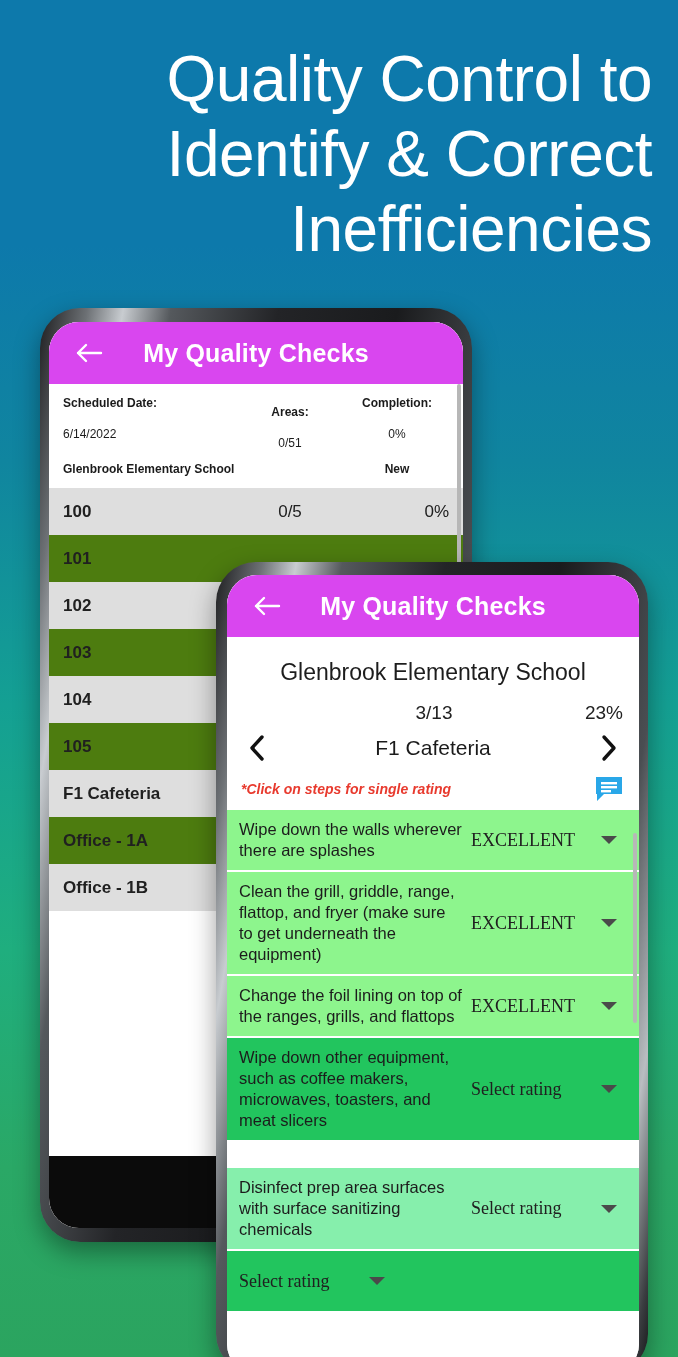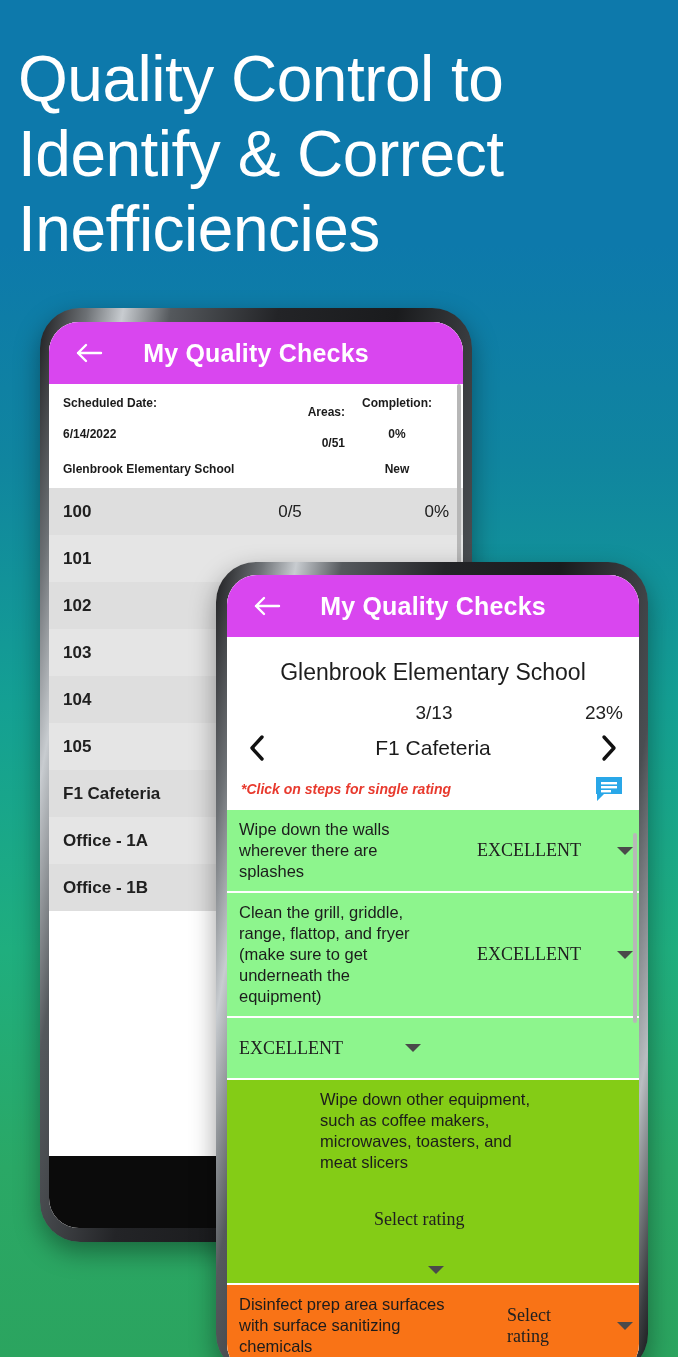--- a/index.html
+++ b/index.html
@@ -16,21 +16,21 @@
         #2ba45f 100%);
     overflow: hidden;
     position: relative;
   }
 
   
   .headline {
     position: absolute;
     left: 0; top: 42px;
     width: 670px;
-    text-align: left;
+    text-align: right;
     color: #ffffff;
     font-size: 64px;
     line-height: 75px;
     font-weight: 300;
     letter-spacing: -0.5px;
     padding: 0 18px;
   }
 
   
   .phone {
@@ -86,39 +86,39 @@
   
   .p1-body { background:#fff; }
   .sum-row {
     display: flex;
     align-items: center;
     padding: 0 14px;
     font-size: 12px;
     color: #1b1b1b;
   }
   .sum-row .c1 { flex: 1 1 auto; text-align: left; }
-  .sum-row .c2 { width: 110px; text-align: right; margin-top: 18px; }
+  .sum-row .c2 { width: 110px; text-align: center; margin-top: 18px; }
   .sum-row .c3 { width: 104px; text-align: center; }
   .sum-head { font-weight: bold; height: 34px; padding-top:4px; }
-  .sum-vals { height: 32px; font-weight: bold; }
+  .sum-vals { height: 32px; }
   .sum-school { font-weight: bold; height: 38px; }
 
   .area-row {
     display: flex;
     align-items: center;
     height: 47px;
     padding: 0 14px;
     font-size: 17px;
     color: #202020;
   }
   .area-row .c1 { flex: 1 1 auto; font-weight: bold; }
   .area-row .c2 { width: 110px; text-align: center; }
   .area-row .c3 { width: 104px; text-align: right; }
   .area-row.alt { background: #dedede; }
-  .area-row.plain { background: #e5e5e5; align-items: center; }
+  .area-row.plain { background: #4d7c0f; align-items: center; }
 
   .p1-filler { background:#fff; height: 290px; }
 
   
   .navbar {
     position: absolute;
     left: 0; bottom: 0;
     width: 100%;
     height: 72px;
     background: #0b0b0b;
@@ -182,25 +182,24 @@
     font-weight: bold;
   }
   .chat-icon { width: 30px; height: 26px; position: relative; }
 
   .task-row {
     display: flex;
     align-items: center;
     border-bottom: 2px solid #ffffff;
     padding: 9px 6px 9px 12px;
     min-height: 62px;
-    gap: 36px;
   }
   .task-row.excellent { background: #8df58d; }
-  .task-row.white     { background: #84cc16; flex-direction: column; }
-  .task-row.grey      { background: #f97316; }
+  .task-row.white     { background: #22c55e; }
+  .task-row.grey      { background: #86efac; margin-top: 26px; }
   .task-text {
     flex: 1 1 auto;
     font-size: 16.5px;
     line-height: 21px;
     color: #1c1c1c;
     padding-right: 8px;
     max-width: 232px;
   }
   .task-rating {
     width: 124px;
@@ -370,20 +369,21 @@
 
       <div class="task-row excellent">
         <div class="task-text">Clean the grill, griddle, range, flattop, and fryer (make sure to get underneath the equipment)</div>
         <div class="task-rating">EXCELLENT</div>
         <div class="caret">
             <i></i>
           </div>
       </div>
 
       <div class="task-row excellent">
+        <div class="task-text">Change the foil lining on top of the ranges, grills, and flattops</div>
         <div class="task-rating">EXCELLENT</div>
         <div class="caret">
             <i></i>
           </div>
       </div>
 
       <div class="task-row white">
         <div class="task-text">Wipe down other equipment, such as coffee makers, microwaves, toasters, and meat slicers</div>
         <div class="task-rating">Select rating</div>
         <div class="caret">

